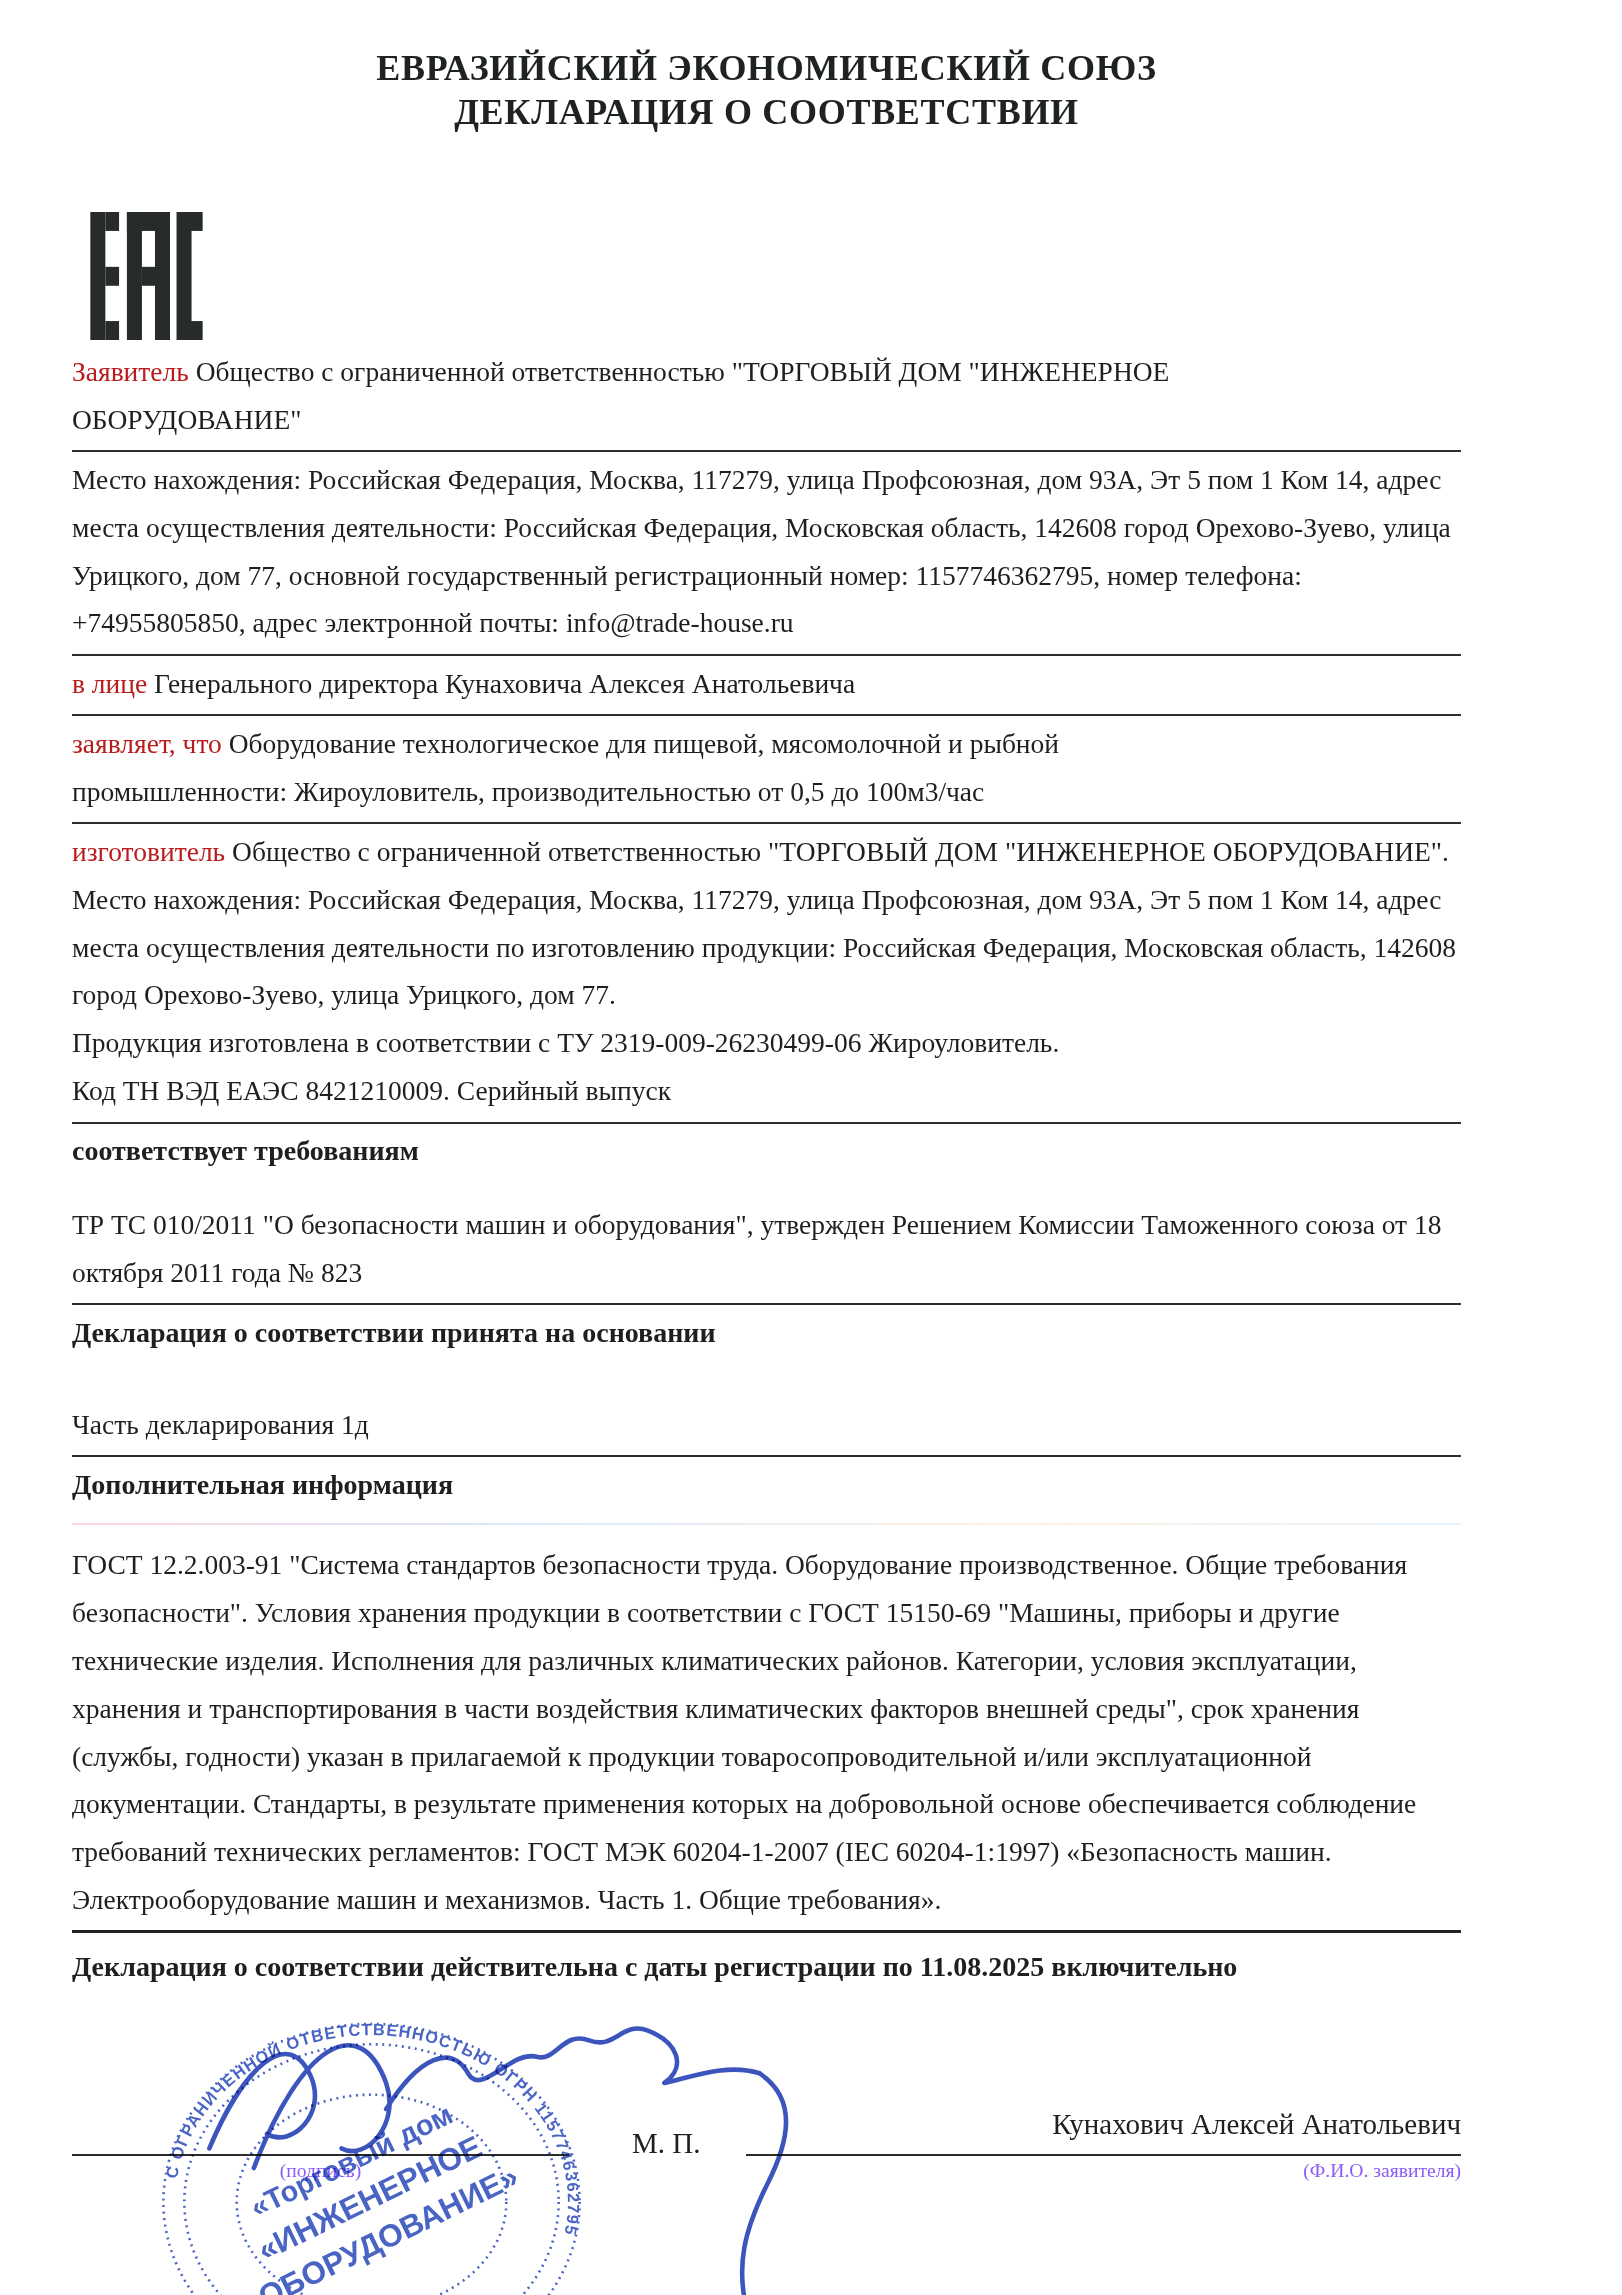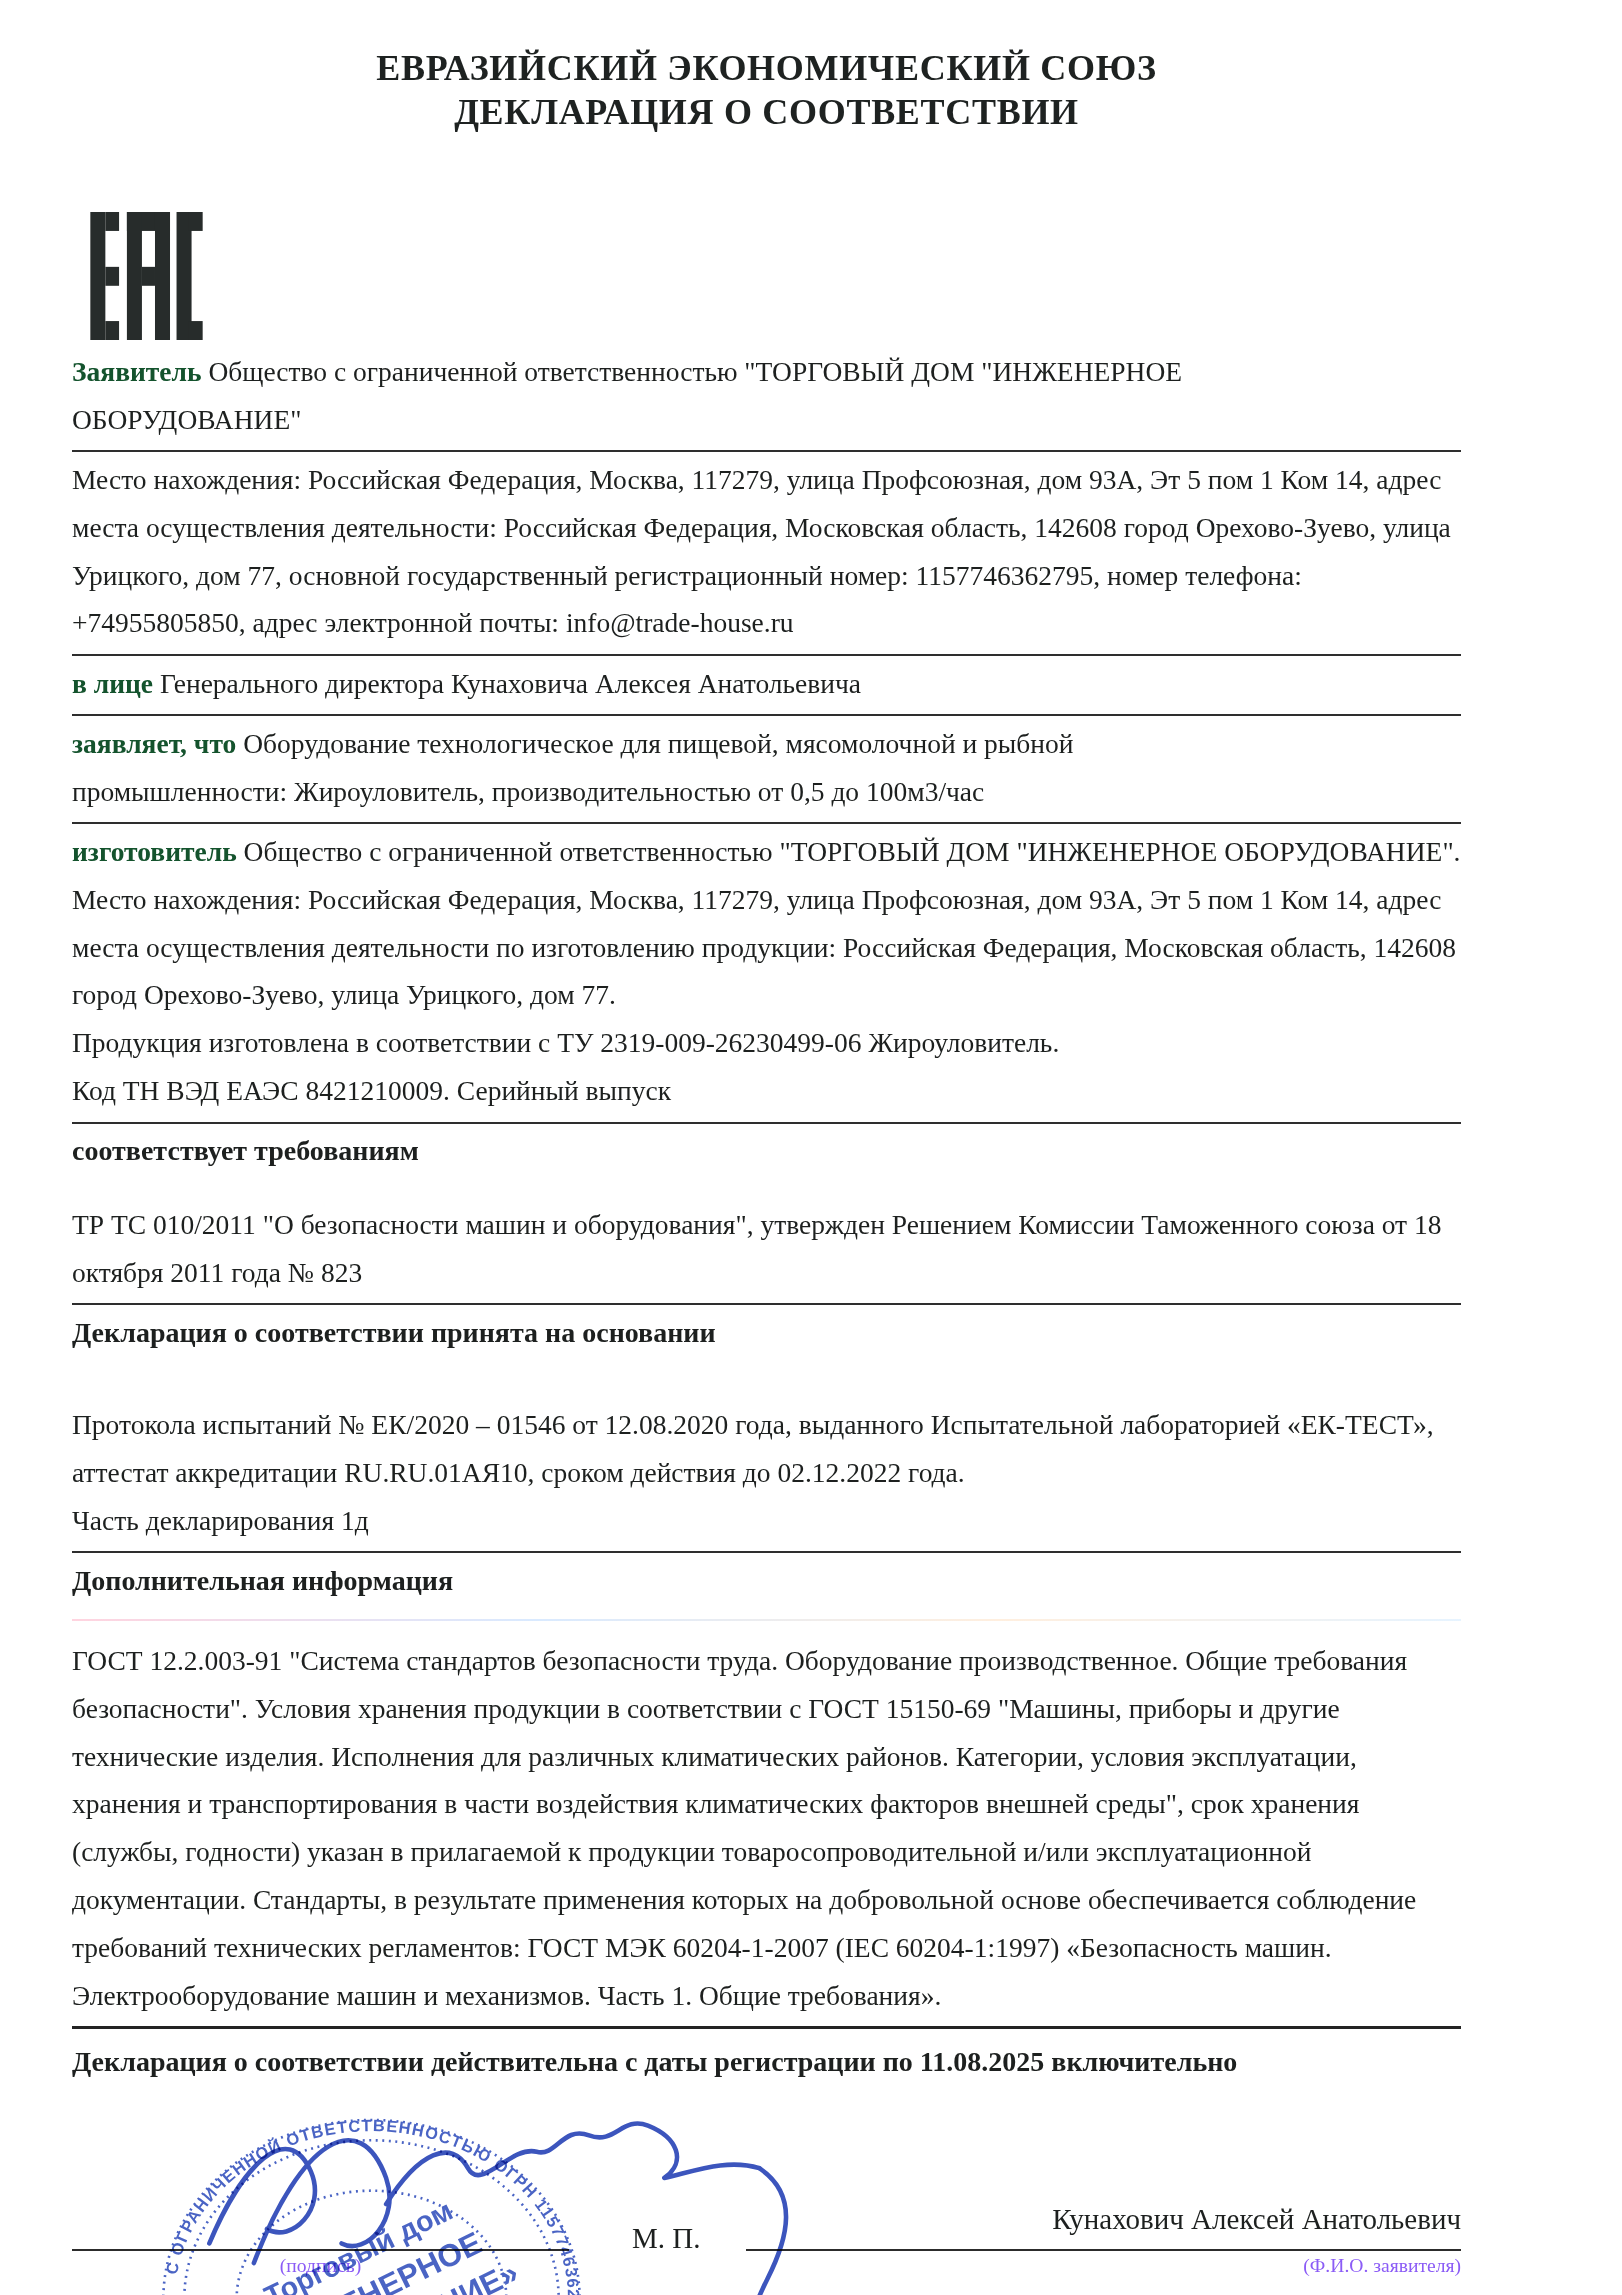--- a/index.html
+++ b/index.html
@@ -14,21 +14,21 @@
   .content{padding:42px 65px 0 72px;}
   .titles{text-align:center;line-height:1.22;margin-top:5.2px;}
   .title-1,.title-2{
     font-weight:bold;font-size:36px;letter-spacing:0.7px;color:#1e2221;
   }
   .eac-logo{display:block;margin:77px 0 3.9px 18.3px;}
   p,.para{font-size:27.5px;line-height:1.74;margin:0;}
   .sect{padding:3.9px 0 6.5px 0;}
   .rule{border-bottom:2px solid #2e2e2e;}
   .rule-thick{border-bottom:3.9px solid #232323;}
-  b,.bold{font-weight:bold;color:#14532d;}
+  b,.bold{font-weight:normal;color:#b91c1c;}
   .heading{font-size:28px;font-weight:bold;margin:0;}
   .gap-after-sm{margin-bottom:25px;}
   .gap-after-lg{margin-bottom:43px;}
   .artifact-line{
     height:2.6px;margin:13px 0 15.7px 0;
     background:linear-gradient(90deg,
       rgba(255,160,185,.45),rgba(165,205,255,.42),
       rgba(255,215,175,.40),rgba(190,225,255,.38));
   }
   .validity{font-size:28px;font-weight:bold;padding-top:9.2px;}
@@ -109,21 +109,20 @@
       <p class="para">Код ТН ВЭД ЕАЭС 8421210009. Серийный выпуск</p>
     </div>
 
     <div class="sect rule">
       <p class="heading gap-after-sm">соответствует требованиям</p>
       <p class="para">ТР ТС 010/2011 "О безопасности машин и оборудования", утвержден Решением Комиссии Таможенного союза от 18 октября 2011 года № 823</p>
     </div>
 
     <div class="sect rule">
       <p class="heading gap-after-lg">Декларация о соответствии принята на основании</p>
-      <p class="para" style="max-width:1387px">Протокола испытаний № ЕК/2020 – 01546  от 12.08.2020 года, выданного Испытательной лабораторией «ЕК-ТЕСТ», аттестат аккредитации RU.RU.01АЯ10, сроком действия до 02.12.2022 года.</p>
       <p class="para">Часть декларирования 1д</p>
     </div>
 
     <div class="sect rule-thick">
       <p class="heading">Дополнительная информация</p>
       <div class="artifact-line"></div>
       <p class="para">ГОСТ 12.2.003-91  "Система стандартов безопасности труда. Оборудование производственное. Общие требования безопасности". Условия хранения продукции в соответствии с ГОСТ 15150-69 "Машины, приборы и другие технические изделия. Исполнения для различных климатических районов. Категории, условия эксплуатации, хранения и транспортирования в части воздействия климатических факторов внешней среды", срок хранения (службы, годности) указан в прилагаемой к продукции товаросопроводительной и/или эксплуатационной документации. Стандарты, в результате применения которых на добровольной основе обеспечивается соблюдение требований технических регламентов: ГОСТ МЭК 60204-1-2007 (IEC 60204-1:1997) «Безопасность машин. Электрооборудование машин и механизмов. Часть 1. Общие требования».</p>
     </div>
 
     <p class="validity">Декларация о соответствии  действительна с даты регистрации по 11.08.2025 включительно</p>

